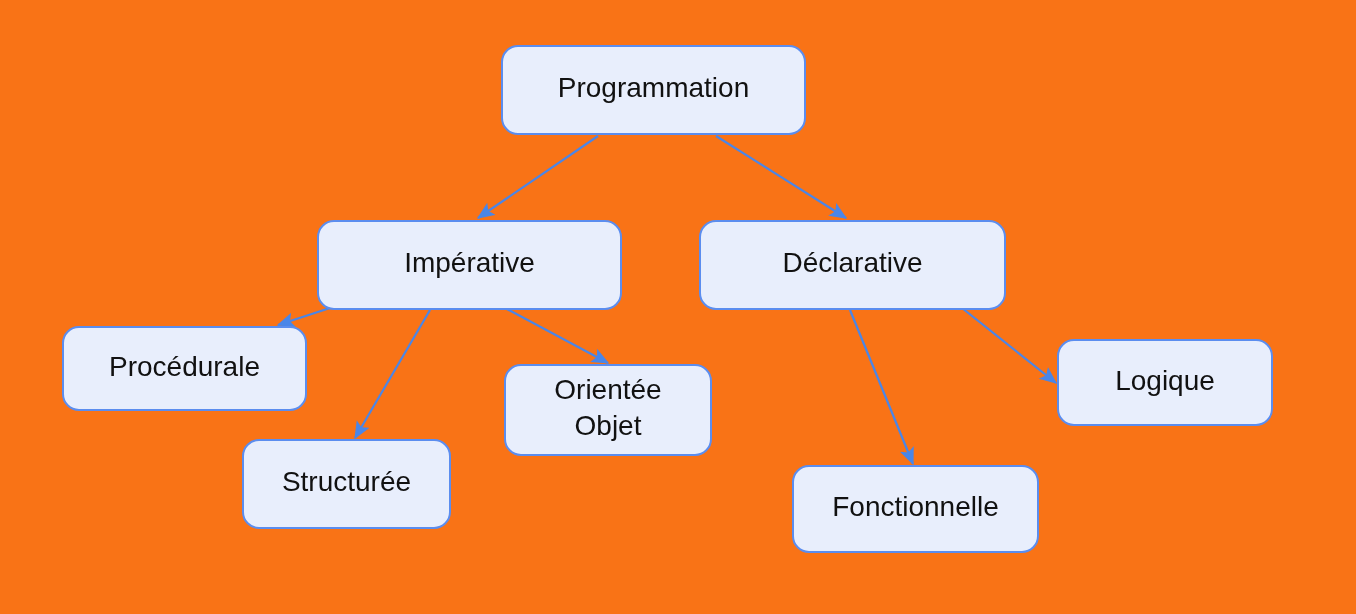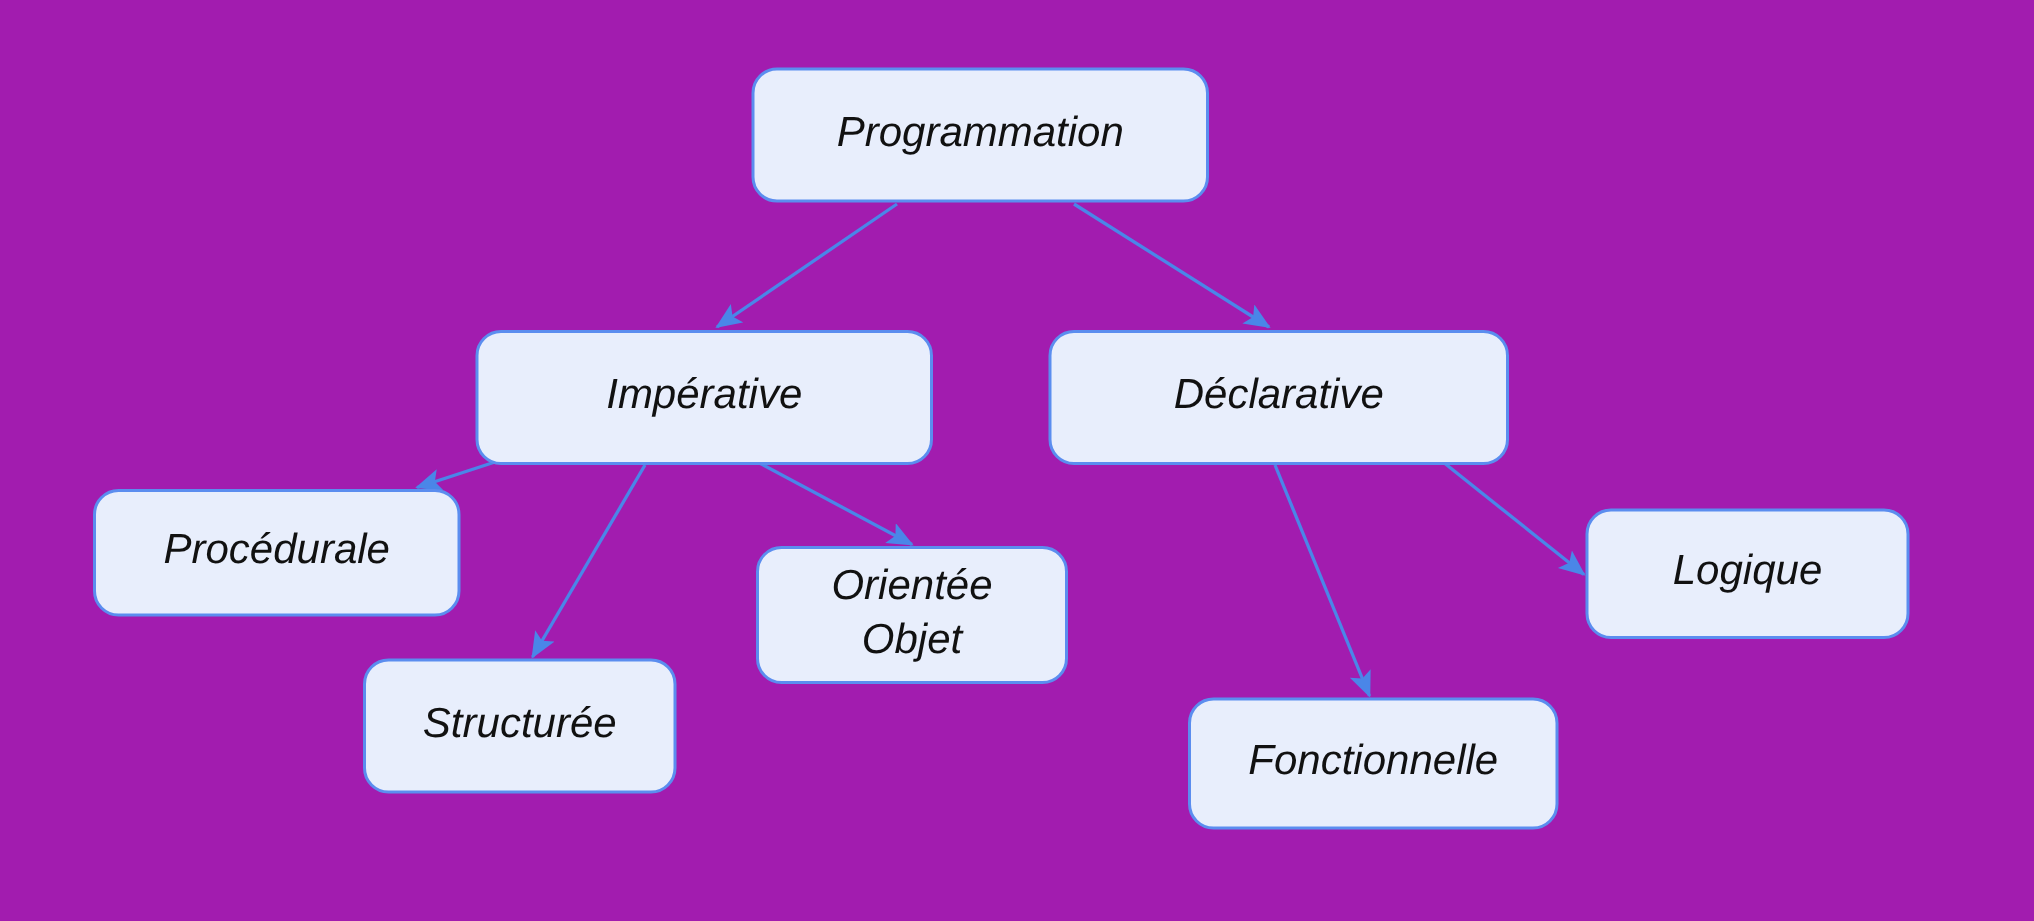--- a/index.html
+++ b/index.html
@@ -10,22 +10,21 @@
   body {
     width: 1356px;
     height: 614px;
     font-family: "Liberation Sans", sans-serif;
     overflow: hidden;
   }
   #diagram-root {
     position: relative;
     width: 1356px;
     height: 614px;
-    background: #a21caf;
-    font-style: italic;
+    background: #f97316;
   }
   svg.diagram-canvas {
     position: absolute;
     top: 0;
     left: 0;
     width: 1356px;
     height: 614px;
     display: block;
   }
   .node-box {

